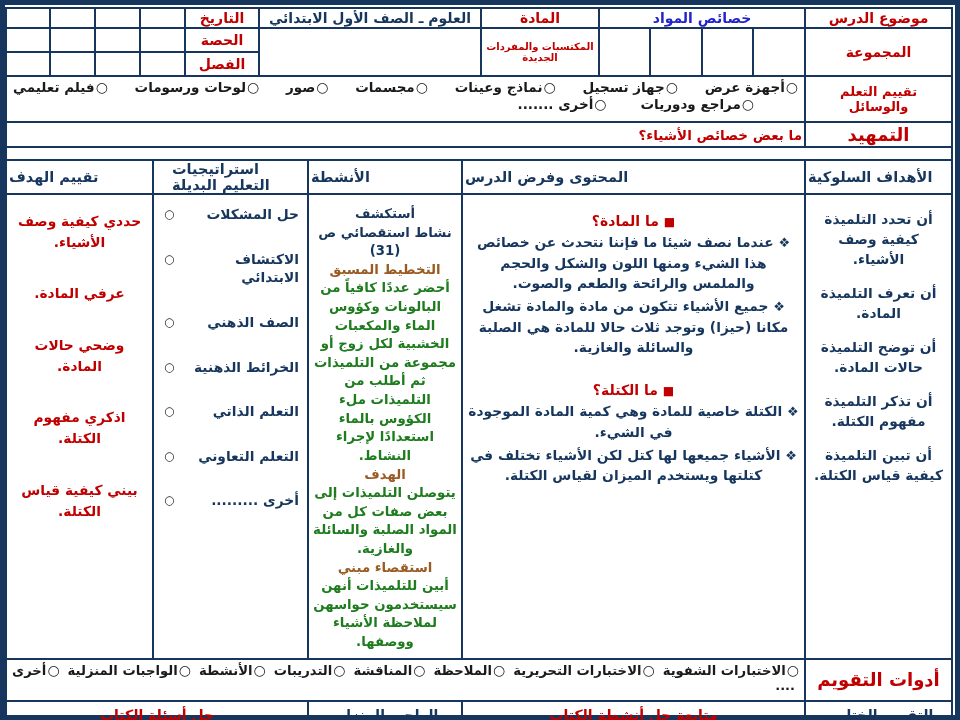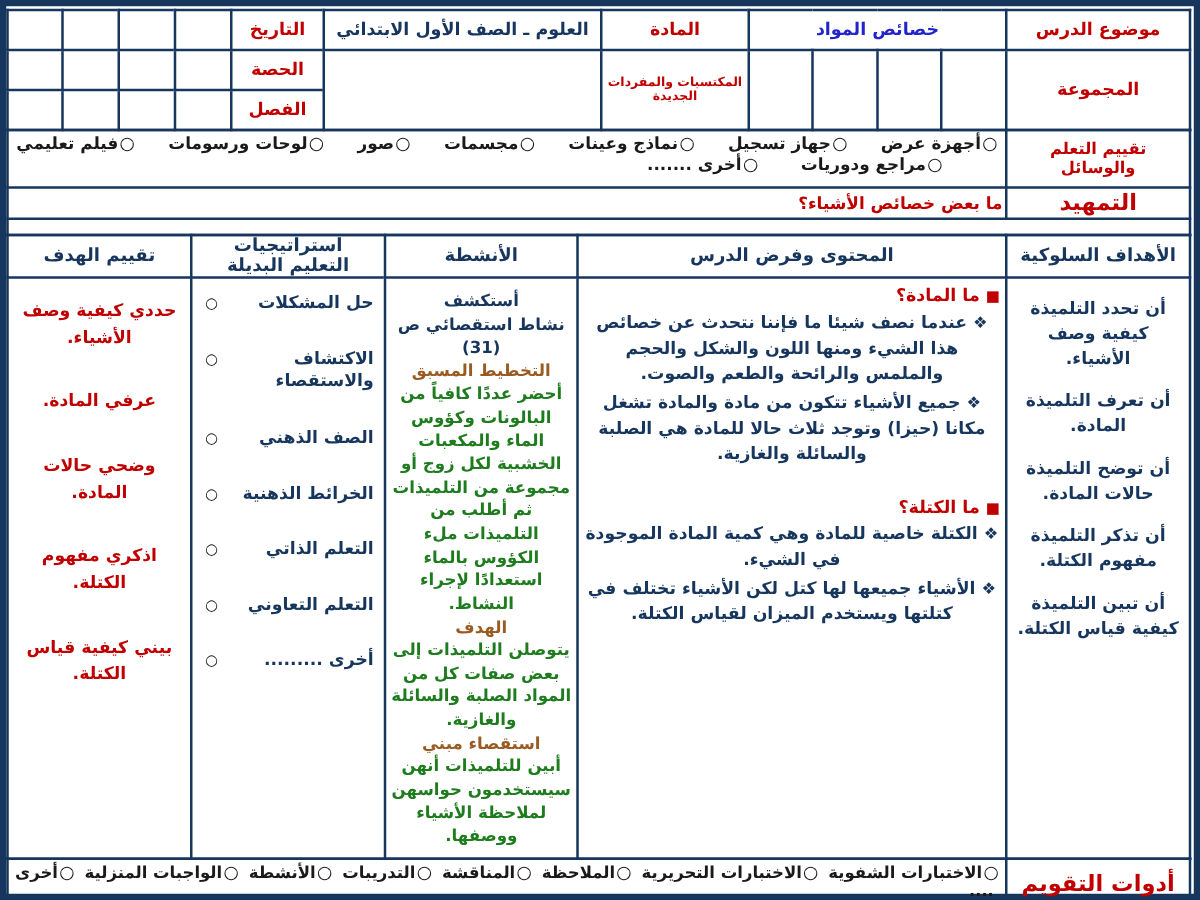--- a/index.html
+++ b/index.html
@@ -21,37 +21,37 @@
     padding:2px;background:#fff;
   }
   table{border-collapse:collapse;table-layout:fixed;width:946px}
   table + table{margin-top:-2px}
   td{border:2px solid var(--navy);padding:1px 2px;vertical-align:middle;overflow:hidden}
   .lbl{ text-align:center;font-size:18px}
   .red{color:var(--red)}
   .navy{color:var(--navy)}
   .blue{color:var(--blue)}
   
-  .t-top td{height:32px;font-size:14px;text-align:center}
+  .t-top td{height:20px;font-size:14px;text-align:center}
   .t-top .tall{height:48px}
   
   .media-cell{vertical-align:top;padding:2px 6px}
   .media-line1{display:flex;justify-content:space-between;align-items:center;color:var(--ink);font-size:13.5px}
   .media-line2{display:flex;justify-content:flex-start;gap:34px;color:var(--ink);font-size:13.5px;padding-right:44px;margin-top:1px}
   .opt{display:inline-flex;align-items:center;gap:1px;white-space:nowrap}
   .cb{font-size:14px;line-height:1;color:var(--ink)}
   .intro-cell{text-align:right;font-size:13.5px;padding-left:330px}
   
   .t-main td{vertical-align:top}
-  .t-main .hdr{height:24px;text-align:center;font-size:14.5px;vertical-align:middle}
+  .t-main .hdr{height:24px;text-align:left;font-size:14.5px;vertical-align:middle}
   .col-pad{padding:6px 4px}
   .obj-list{display:flex;flex-direction:column;gap:14px;padding-top:8px}
   .obj{text-align:center;font-size:13.8px;line-height:1.45}
   .content-col{padding:4px 4px}
-  .c-head{color:var(--red);font-size:14px;margin:2px 0 3px}
+  .c-head{text-align:center;color:var(--red);font-size:14px;margin:14px 0 3px}
   .sq{font-size:12px;color:var(--red)}
   .pt{text-align:center;font-size:13.8px;line-height:1.5;margin-bottom:2px}
   .diamond{color:var(--navy);font-size:13px}
   .q2gap{margin-top:24px}
   .act-list{display:flex;flex-direction:column;padding-top:4px}
   .act{text-align:center;font-size:13.3px;line-height:1.4}
   .c-navy{color:var(--navy)}
   .c-brown{color:var(--brown)}
   .c-green{color:var(--green)}
   .strat-list{display:flex;flex-direction:column;gap:26px;padding:10px 8px 0 10px}
@@ -249,21 +249,21 @@
       </td>
       <td style="padding:0">
         <div class="strat-list">
 
             <div class="strat">
                 <span class="strat-label">حل المشكلات</span>
                 <span class="cb">○</span>
               </div>
 
             <div class="strat">
-                <span class="strat-label">الاكتشاف والاستقصاء</span>
+                <span class="strat-label">الاكتشاف الابتدائي</span>
                 <span class="cb">○</span>
               </div>
 
             <div class="strat">
                 <span class="strat-label">الصف الذهني</span>
                 <span class="cb">○</span>
               </div>
 
             <div class="strat">
                 <span class="strat-label">الخرائط الذهنية</span>

